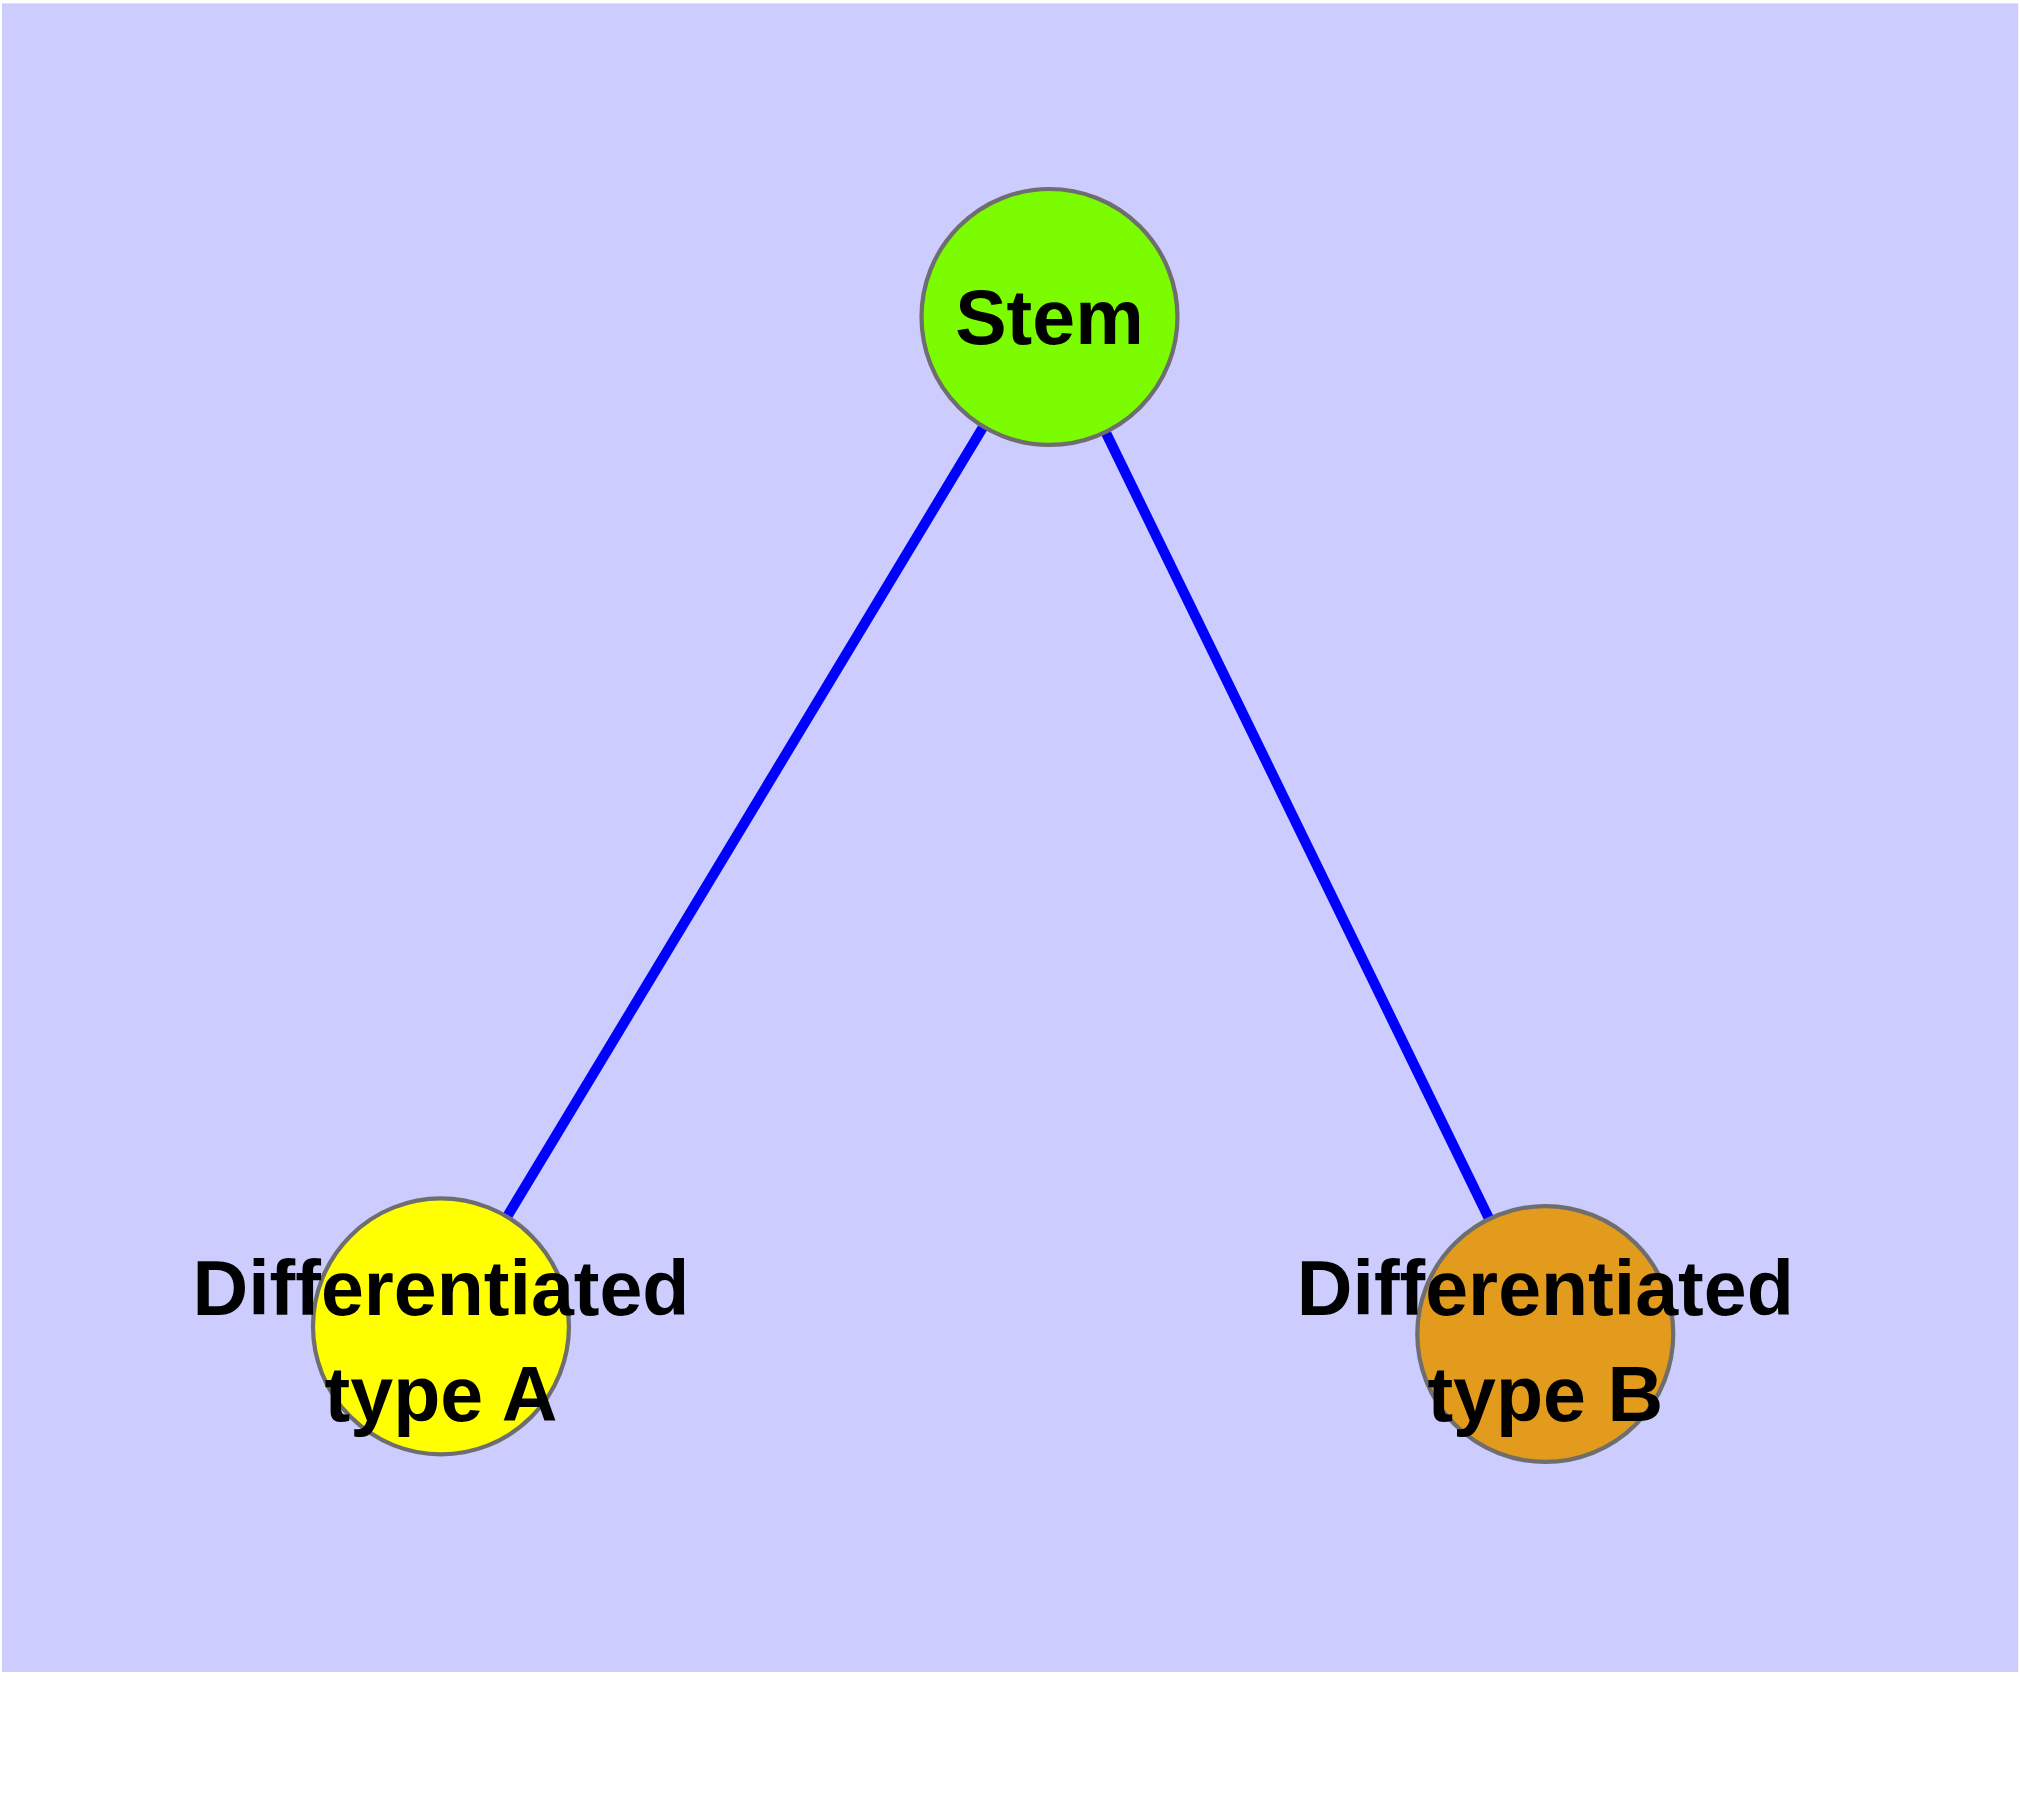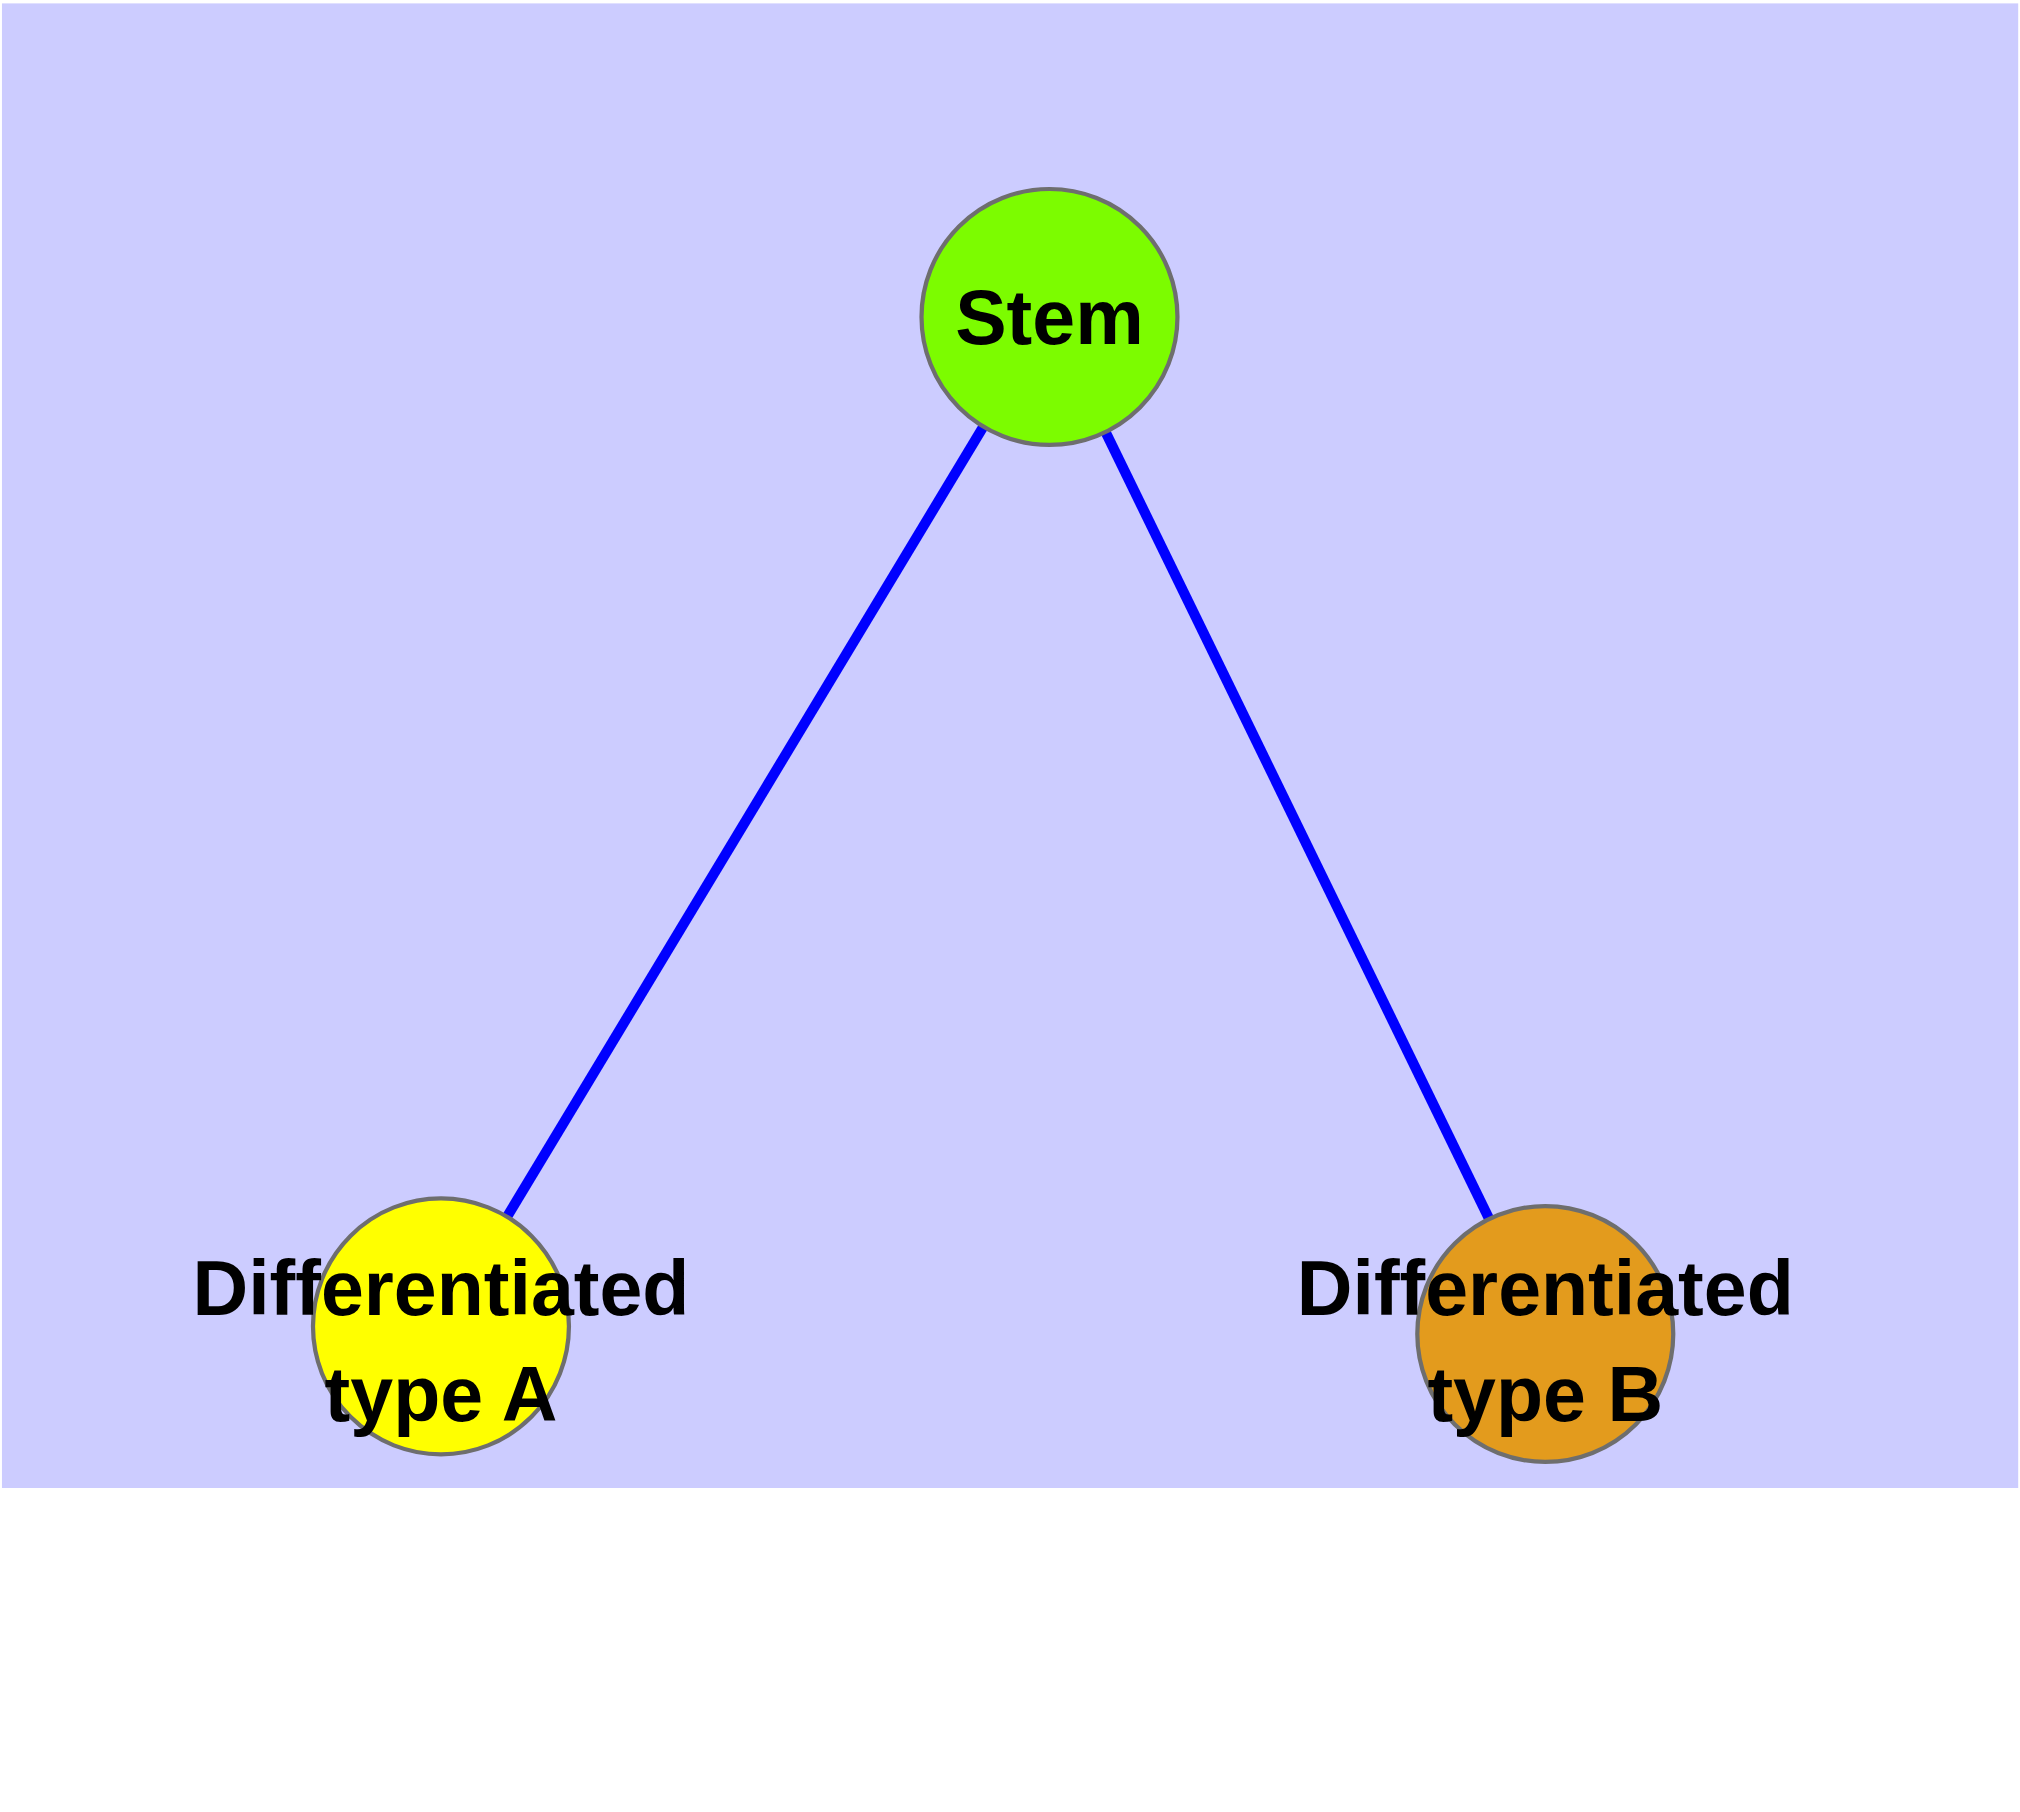--- a/index.html
+++ b/index.html
@@ -2,21 +2,21 @@
 <html style="font-size:13.6px"><head>
 <meta charset="utf-8">
 <style>
   html, body {
     margin: 0;
     padding: 0;
     background: #ffffff;
   }
   .stage {
     width: 2021px;
-    height: 1488px;
+    height: 1672px;
     position: relative;
   }
   svg {
     display: block;
     width: 2021px;
     height: 1812px;
   }
   .node-label {
     font-family: "Liberation Sans", sans-serif;
     font-weight: bold;

